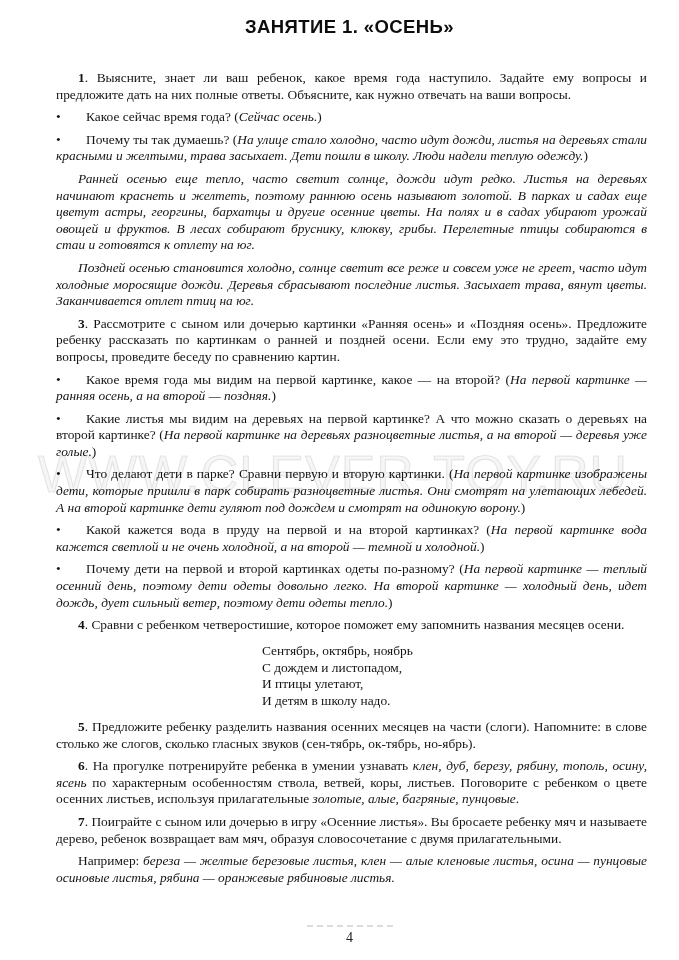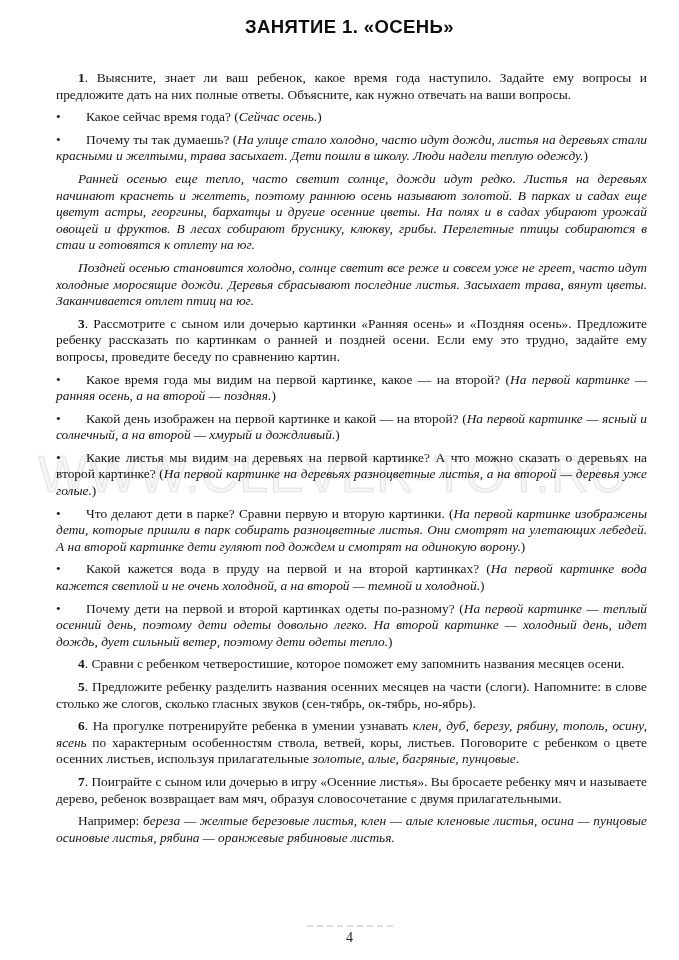--- a/index.html
+++ b/index.html
@@ -88,26 +88,31 @@
   <div class="watermark">WWW.CLEVER-TOY.RU</div>
 
   <div class="doc-body">
       <p class="para"><span class="b">1</span><span class="r">. Выясните, знает ли ваш ребенок, какое время года наступило. Задайте ему вопросы и предложите дать на них полные ответы. Объясните, как нужно отвечать на ваши вопросы.</span></p>
       <p class="bullet"><span class="marker">•</span><span class="r">Какое сейчас время года? (</span><span class="i">Сейчас осень.</span><span class="r">)</span></p>
       <p class="bullet"><span class="marker">•</span><span class="r">Почему ты так думаешь? (</span><span class="i">На улице стало холодно, часто идут дожди, листья на деревьях стали красными и желтыми, трава засыхает. Дети пошли в школу. Люди надели теплую одежду.</span><span class="r">)</span></p>
       <p class="para"><span class="i">Ранней осенью еще тепло, часто светит солнце, дожди идут редко. Листья на деревьях начинают краснеть и желтеть, поэтому раннюю осень называют золотой. В парках и садах еще цветут астры, георгины, бархатцы и другие осенние цветы. На полях и в садах убирают урожай овощей и фруктов. В лесах собирают бруснику, клюкву, грибы. Перелетные птицы собираются в стаи и готовятся к отлету на юг.</span></p>
       <p class="para"><span class="i">Поздней осенью становится холодно, солнце светит все реже и совсем уже не греет, часто идут холодные моросящие дожди. Деревья сбрасывают последние листья. Засыхает трава, вянут цветы. Заканчивается отлет птиц на юг.</span></p>
       <p class="para"><span class="b">3</span><span class="r">. Рассмотрите с сыном или дочерью картинки «Ранняя осень» и «Поздняя осень». Предложите ребенку рассказать по картинкам о ранней и поздней осени. Если ему это трудно, задайте ему вопросы, проведите беседу по сравнению картин.</span></p>
       <p class="bullet"><span class="marker">•</span><span class="r">Какое время года мы видим на первой картинке, какое — на второй? (</span><span class="i">На первой картинке — ранняя осень, а на второй — поздняя.</span><span class="r">)</span></p>
-      <p class="bullet"><span class="marker">•</span><span class="r">Какой день изображен на первой картинке и какой — на второй? (</span><span class="i">На первой картинке — ясный и солнечный, а на второй — хмурый и дождливый.</span><span class="r">)</span></p>
       <p class="bullet"><span class="marker">•</span><span class="r">Какие листья мы видим на деревьях на первой картинке? А что можно сказать о деревьях на второй картинке? (</span><span class="i">На первой картинке на деревьях разноцветные листья, а на второй — деревья уже голые.</span><span class="r">)</span></p>
       <p class="bullet"><span class="marker">•</span><span class="r">Что делают дети в парке? Сравни первую и вторую картинки. (</span><span class="i">На первой картинке изображены дети, которые пришли в парк собирать разноцветные листья. Они смотрят на улетающих лебедей. А на второй картинке дети гуляют под дождем и смотрят на одинокую ворону.</span><span class="r">)</span></p>
       <p class="bullet"><span class="marker">•</span><span class="r">Какой кажется вода в пруду на первой и на второй картинках? (</span><span class="i">На первой картинке вода кажется светлой и не очень холодной, а на второй — темной и холодной.</span><span class="r">)</span></p>
       <p class="bullet"><span class="marker">•</span><span class="r">Почему дети на первой и второй картинках одеты по-разному? (</span><span class="i">На первой картинке — теплый осенний день, поэтому дети одеты довольно легко. На второй картинке — холодный день, идет дождь, дует сильный ветер, поэтому дети одеты тепло.</span><span class="r">)</span></p>
       <p class="para"><span class="b">4</span><span class="r">. Сравни с ребенком четверостишие, которое поможет ему запомнить названия месяцев осени.</span></p>
+      <div class="poem">
+        <div class="poem-line">Сентябрь, октябрь, ноябрь</div>
+        <div class="poem-line">С дождем и листопадом,</div>
+        <div class="poem-line">И птицы улетают,</div>
+        <div class="poem-line">И детям в школу надо.</div>
+      </div>
       <p class="para"><span class="b">5</span><span class="r">. Предложите ребенку разделить названия осенних месяцев на части (слоги). Напомните: в слове столько же слогов, сколько гласных звуков (сен-тябрь, ок-тябрь, но-ябрь).</span></p>
       <p class="para"><span class="b">6</span><span class="r">. На прогулке потренируйте ребенка в умении узнавать </span><span class="i">клен, дуб, березу, рябину, тополь, осину, ясень</span><span class="r"> по характерным особенностям ствола, ветвей, коры, листьев. Поговорите с ребенком о цвете осенних листьев, используя прилагательные </span><span class="i">золотые, алые, багряные, пунцовые</span><span class="r">.</span></p>
       <p class="para"><span class="b">7</span><span class="r">. Поиграйте с сыном или дочерью в игру «Осенние листья». Вы бросаете ребенку мяч и называете дерево, ребенок возвращает вам мяч, образуя словосочетание с двумя прилагательными.</span></p>
       <p class="para"><span class="r">Например: </span><span class="i">береза — желтые березовые листья, клен — алые кленовые листья, осина — пунцовые осиновые листья, рябина — оранжевые рябиновые листья.</span></p>
     </div>
 
   <div class="footer">
     <div class="scan-artifact"></div>
     <div class="page-number">4</div>
   </div>

